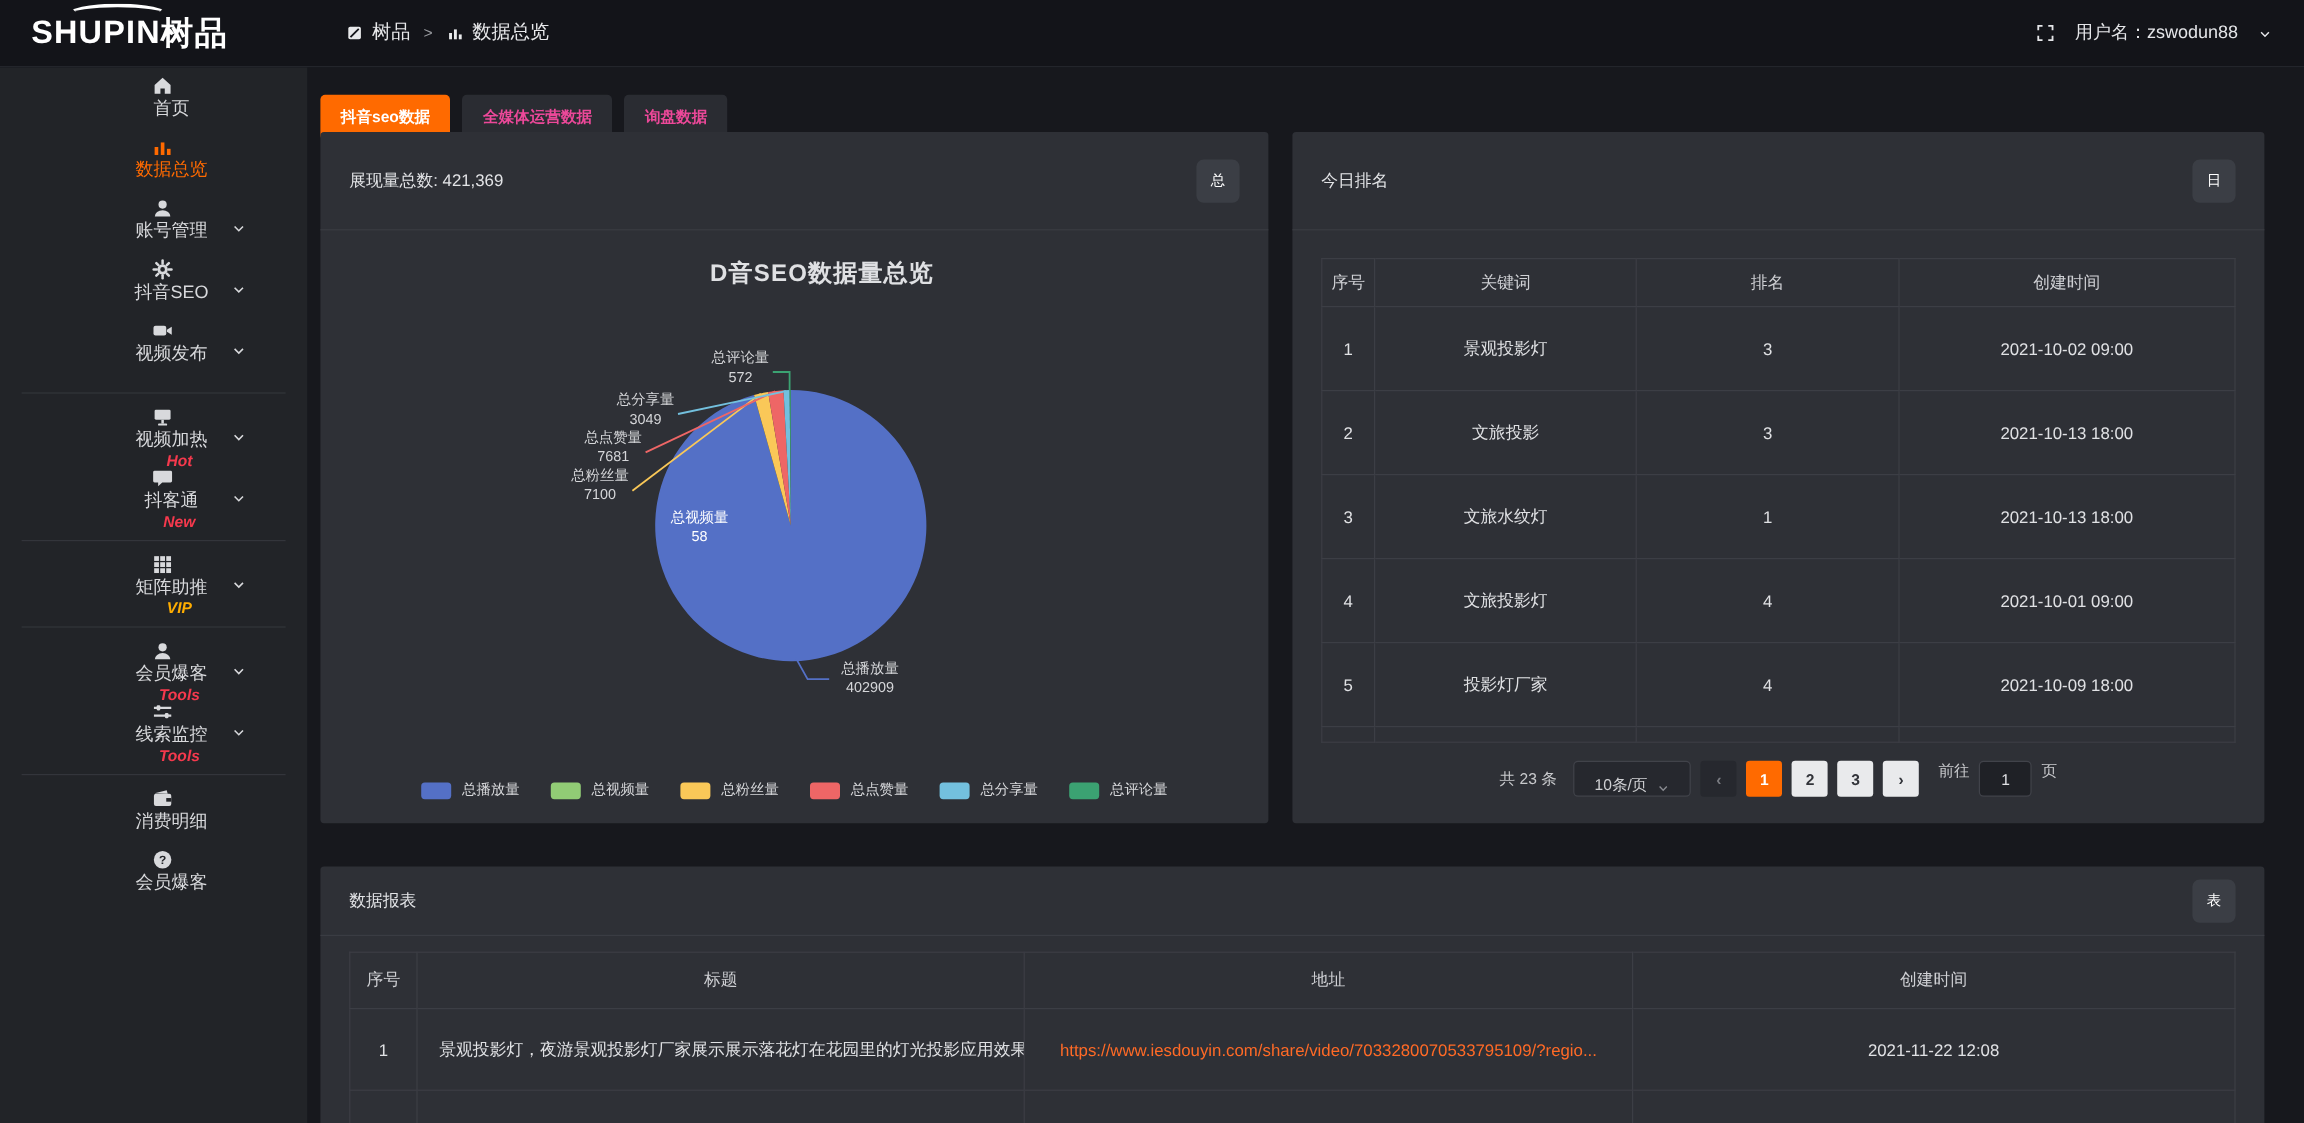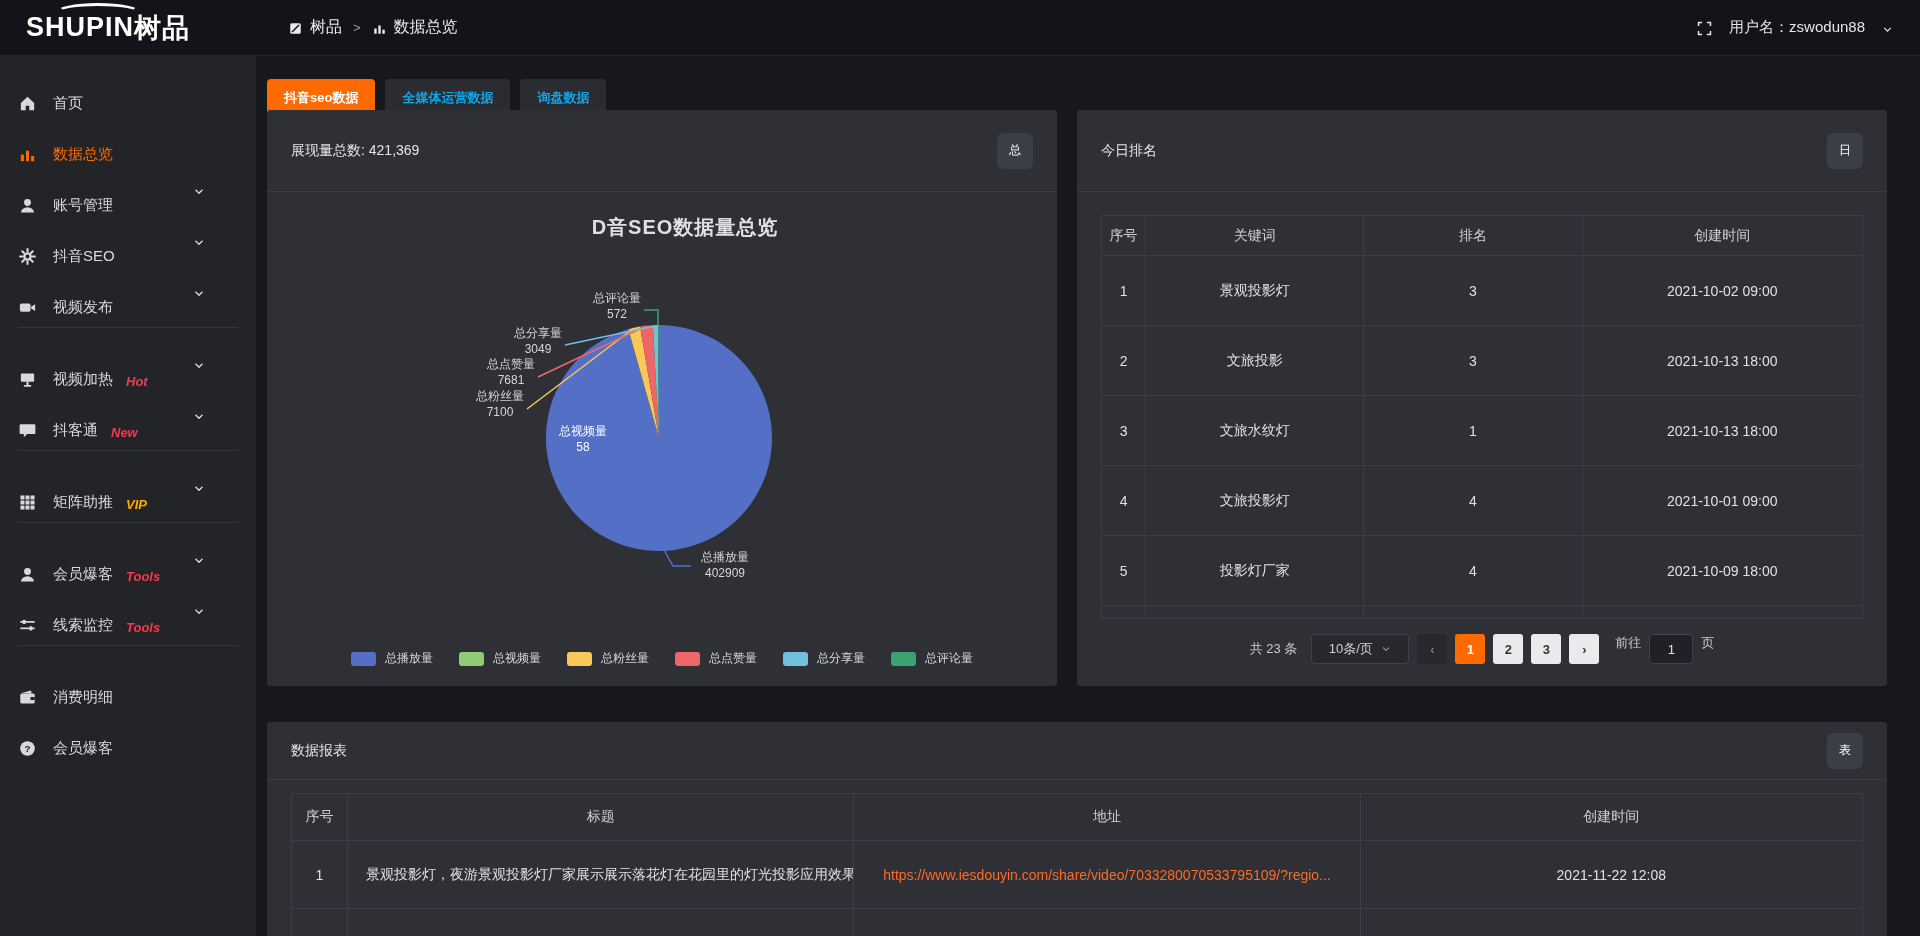--- a/index.html
+++ b/index.html
@@ -24,33 +24,33 @@
               border:3px solid transparent; border-top:3px solid #fff; border-radius:50%; }
   .breadcrumb { display:flex; align-items:center; gap:9px; margin-left:32px; font-size:16px; color:#e8e9eb; }
   .crumb { display:flex; align-items:center; gap:7px; cursor:pointer; }
   .crumb-sep { color:#9a9ca1; font-size:13px; margin:0 2px; }
   .header-right { margin-left:auto; display:flex; align-items:center; gap:16px; padding-right:26px; color:#e4e5e8; font-size:15px; }
   .userbox { display:flex; align-items:center; gap:16px; cursor:pointer; }
 
   
   .sidebar { position:absolute; top:56px; left:0; width:256px; height:880px;
              background:#222428; padding-top:6px; }
-  .side-item { position:relative; height:51px; display:flex; align-items:flex-end;
-               padding-left:18px; color:#d8d9dc; font-size:15px; cursor:pointer; }
+  .side-item { position:relative; height:51px; display:flex; align-items:center;
+               padding-left:30px; color:#d8d9dc; font-size:15px; cursor:pointer;flex-direction:column; }
   .side-item .ic { width:19px; height:19px; margin-right:16px; color:#d8d9dc; flex:0 0 auto; }
   .side-item.active, .side-item.active .ic { color:#ff6a00; }
   .side-badge { font-size:13px; font-weight:bold; font-style:italic; margin-left:13px; }
   .side-chev { position:absolute; right:34px; top:50%; transform:translateY(-50%); color:#8a8c92; }
   .side-chev .ic { width:14px; height:14px; }
   .side-divider { height:1px; background:#33353b; margin:10px 18px; }
 
   
   .tabs-row { position:absolute; left:267px; top:79px; display:flex; gap:10px; }
   .tab-btn { height:38px; padding:0 17px; border:none; border-radius:4px;
-             background:#2a2c32; color:#0ea5e9; font-size:13px; font-weight:bold;
+             background:#2a2c32; color:#ec4899; font-size:13px; font-weight:bold;
              font-family:inherit; cursor:pointer; }
   .tab-btn.active { background:#ff6a00; color:#fff; }
 
   .panel { position:absolute; background:#2e3036; border-radius:3px; }
   .panel-chart  { left:267px;  top:110px; width:790px;  height:576px; }
   .panel-rank   { left:1077px; top:110px; width:810px;  height:576px; }
   .panel-report { left:267px;  top:722px; width:1620px; height:262px; }
   .panel-head { position:relative; display:flex; align-items:center;
                 padding:0 24px; border-bottom:1px solid #3a3c43; font-size:14px; color:#e3e4e7; }
   .panel-chart .panel-head, .panel-rank .panel-head { height:82px; }
@@ -84,21 +84,21 @@
   .report-table { margin:13px 24px 0; width:1572px; }
   .report-table th { height:47px; }
   .report-table td { height:68px; }
   .td-left { text-align:left !important; padding:0 18px; }
   .link { color:#ff6a26; cursor:pointer; }
 
   
   .pagination { margin-top:15px; display:flex; justify-content:center; align-items:center;
                 gap:8px; font-size:13px; color:#c8c9cc; }
   .pg-total { margin-right:6px; }
-  .pg-size { display:flex; align-items:center; justify-content:center; gap:7px;
+  .pg-size { display:flex; align-items:flex-end; justify-content:center; gap:7px;
              width:98px; height:30px; background:#26282e; border:1px solid #41434a;
              border-radius:4px; color:#cfd0d3; cursor:pointer; }
   .pg-size .ic { width:12px; height:12px; color:#8a8c92; }
   .pg-btn { min-width:30px; height:30px; border:none; border-radius:3px; font-family:inherit;
             font-size:13px; font-weight:bold; cursor:pointer; background:#e9eaec; color:#32343a; }
   .pg-btn.prev { background:#26282e; color:#797b81; }
   .pg-btn.active { background:#ff6a00; color:#fff; }
   .pg-goto { margin-left:8px; display:flex; align-items:flex-start; gap:8px; }
   .pg-input { width:44px; height:30px; background:#1f2126; border:1px solid #41434a;
               border-radius:4px; color:#e0e1e4; display:flex; align-items:center; justify-content:center; }

